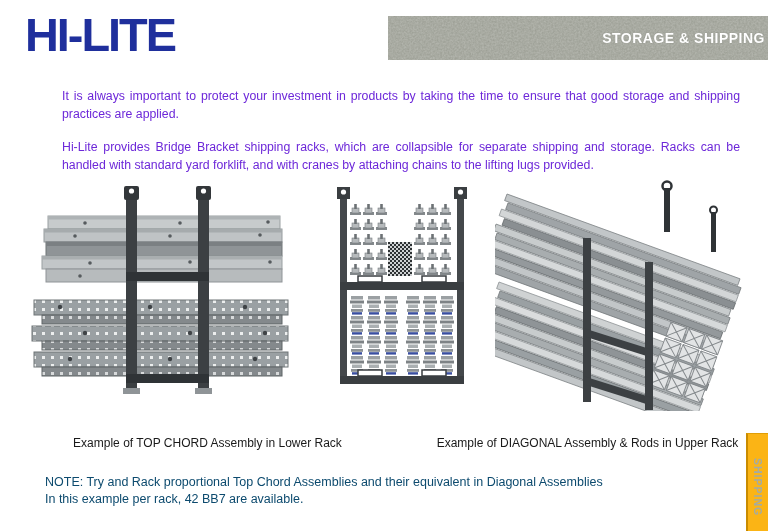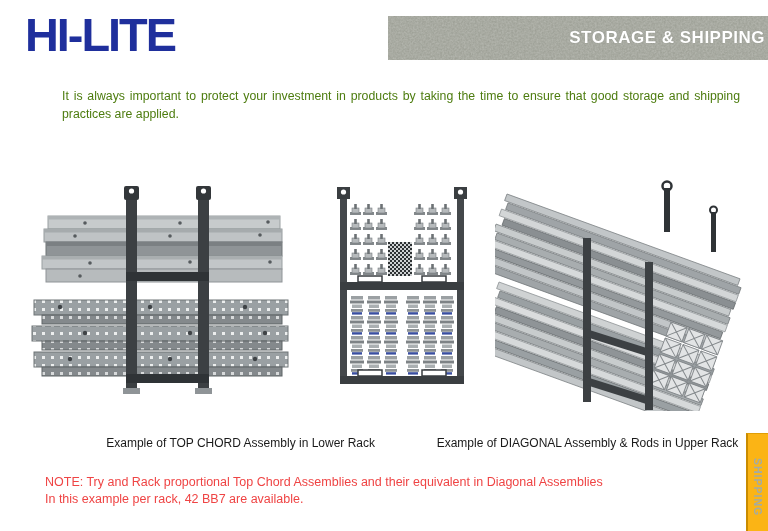--- a/index.html
+++ b/index.html
@@ -30,62 +30,62 @@
     width: 380px; height: 44px;
     background: #8e9186;
     overflow: hidden;
   }
   .banner svg.texture { position: absolute; left: 0; top: 0; width: 100%; height: 100%; }
   .banner .banner-title {
     position: absolute;
     right: 3px; top: 0;
     height: 44px;
     display: flex; align-items: center;
-    font-size: 17px;
+    font-size: 14px;
     font-weight: 700;
     letter-spacing: 0.5px;
     color: #ffffff;
     white-space: nowrap;
     text-shadow: 0 0 1px rgba(80,85,78,0.4);
   }
   
   .para {
     position: absolute;
     left: 62px;
     width: 678px;
     font-size: 12.3px;
     line-height: 17.5px;
-    color: #4d7c0f;
+    color: #6d28d9;
     text-align: justify;
   }
   .para-1 { top: 88px; }
   .para-2 { top: 139px; }
   
   .figure { position: absolute; }
   .fig-left  { left: 30px;  top: 186px; width: 262px; height: 208px; }
   .fig-mid   { left: 336px; top: 186px; width: 132px; height: 203px; }
   .fig-right { left: 495px; top: 180px; width: 270px; height: 231px; }
   .caption {
     position: absolute;
     top: 436px;
     font-size: 12px;
     color: #1a1a1a;
     text-align: center;
     white-space: nowrap;
   }
-  .caption-left  { left: 40px;  width: 335px; text-align: right; }
+  .caption-left  { left: 40px;  width: 335px; }
   .caption-right { left: 415px; width: 345px; }
   
   .note {
     position: absolute;
     left: 45px; top: 474px;
     width: 660px;
     font-size: 12.5px;
     line-height: 17px;
-    color: #ef4444;
+    color: #0c4a6e;
   }
   
   .side-tab {
     position: absolute;
     left: 746px; top: 433px;
     width: 22px; height: 98px;
     background: #fbb415;
     border-left: 2px solid #c98b00;
     border-top: 1px solid #e09e06;
   }
@@ -114,20 +114,21 @@
         <feTurbulence type="fractalNoise" baseFrequency="0.55" numOctaves="3" seed="7" result="n"></feTurbulence>
         <feColorMatrix in="n" type="matrix" values="0 0 0 0 0.56  0 0 0 0 0.57  0 0 0 0 0.53  0 0 0 0.55 0.2"></feColorMatrix>
       </filter>
       <rect x="0" y="0" width="100%" height="100%" fill="#8e9186"></rect>
       <rect x="0" y="0" width="100%" height="100%" filter="url(#concrete)"></rect>
     </svg>
     <span class="banner-title">STORAGE &amp; SHIPPING</span>
   </div>
 
   <p class="para para-1">It is always important to protect your investment in products by taking the time to ensure that good storage and shipping practices are applied.</p>
+  <p class="para para-2">Hi-Lite provides Bridge Bracket shipping racks, which are collapsible for separate shipping and storage.  Racks can be handled with standard yard forklift, and with cranes by attaching chains to the lifting lugs provided.</p>
 
   <div class="figure fig-left">
     <svg width="262" height="208" viewBox="0 0 262 208" xmlns="http://www.w3.org/2000/svg">
       <defs>
         <pattern id="holesA" width="9" height="8" patternUnits="userSpaceOnUse">
           <rect width="9" height="8" fill="#9aa0a3"></rect>
           <rect x="3" y="2" width="3" height="3" fill="#eceeee"></rect>
         </pattern>
         <pattern id="holesB" width="9" height="8" patternUnits="userSpaceOnUse">
           <rect width="9" height="8" fill="#84898c"></rect>

